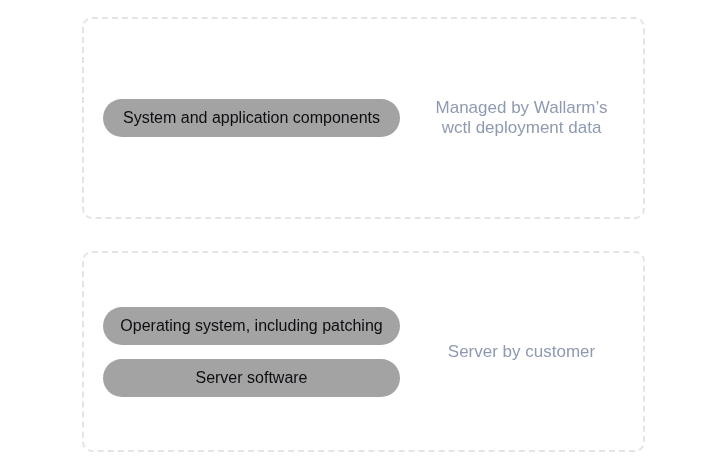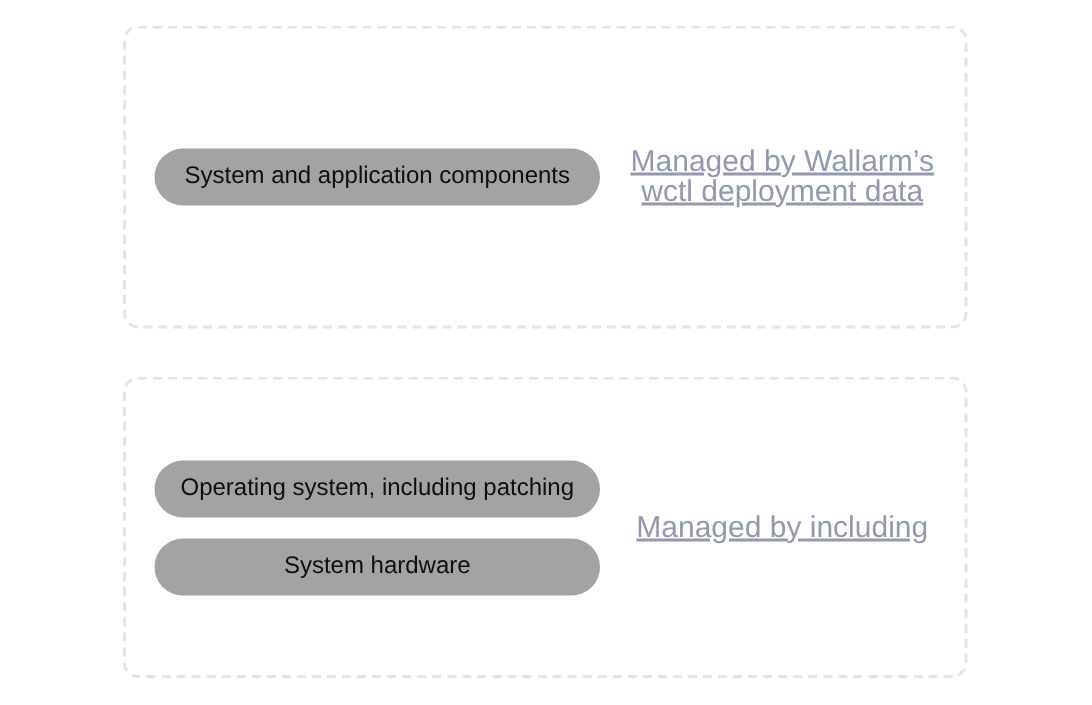--- a/index.html
+++ b/index.html
@@ -52,44 +52,43 @@
     color: #0d0e12;
   }
   .label-area {
     flex: 1 1 auto;
     display: flex;
     flex-direction: column;
     align-items: center;
     justify-content: center;
     text-align: center;
     color: #8f9ab1;
-    font-size: 20px;
+    font-size: 17px;
     line-height: 20px;
     padding: 0 8px;
-    text-decoration: underline;
   }
 </style>
 </head>
 <body>
 
 <div class="canvas">
 
   <div class="group group-top">
     <div class="pill-column">
       <div class="pill">System and application components</div>
     </div>
     <div class="label-area">
       <div>Managed by Wallarm’s</div>
       <div>wctl deployment data</div>
     </div>
   </div>
 
   <div class="group group-bottom">
     <div class="pill-column">
       <div class="pill">Operating system, including patching</div>
-      <div class="pill">System hardware</div>
+      <div class="pill">Server software</div>
     </div>
     <div class="label-area">
-      <div>Managed by including</div>
+      <div>Server by customer</div>
     </div>
   </div>
 
 </div>
 
 </body></html>

